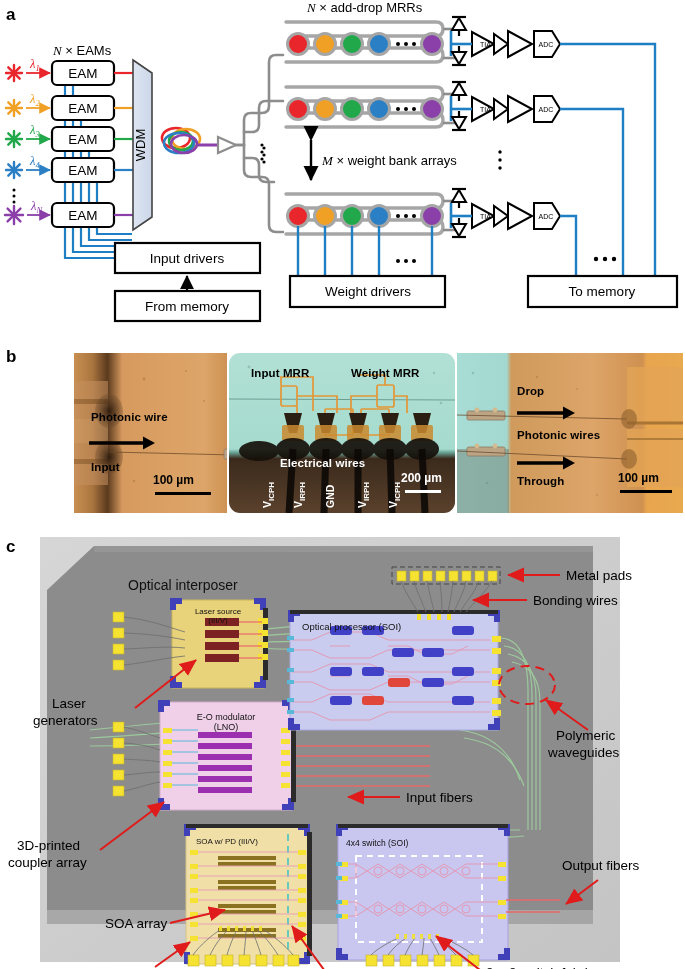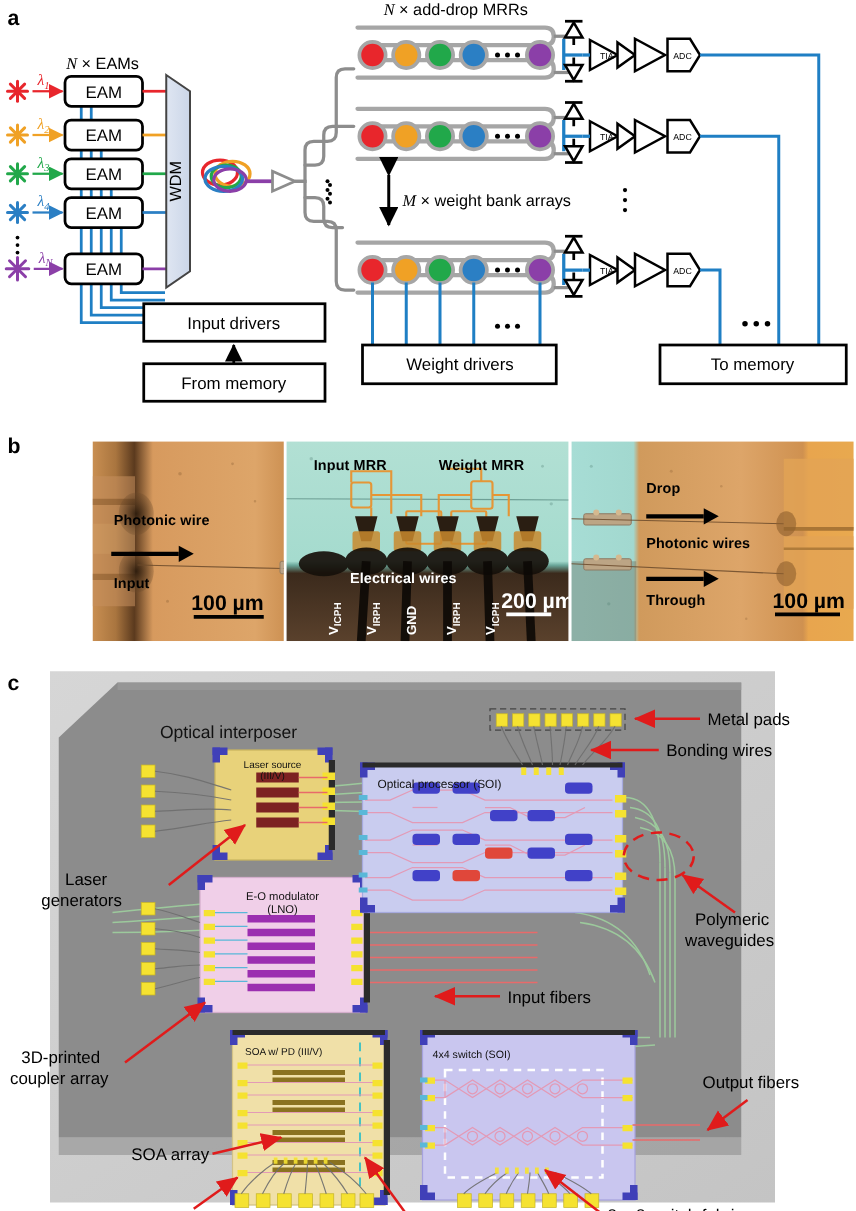--- a/index.html
+++ b/index.html
@@ -29,36 +29,36 @@
   #panel-a { position: absolute; left: 0; top: 0; width: 685px; height: 330px; }
 
   
   #panel-b { position: absolute; left: 0; top: 330px; width: 685px; height: 200px; }
   .micro {
     position: absolute;
     overflow: hidden;
     top: 23px; height: 160px;
   }
   #micro-left  { left: 41px;  width: 186px; padding-left: 33px; }
-  #micro-mid   { left: 229px; width: 226px; }
+  #micro-mid   { left: 229px; width: 226px; border-radius: 11px; }
   #micro-right { left: 457px; width: 255px; }
 
   .mlabel {
     position: absolute;
     font-weight: bold;
     font-size: 11.5px;
     color: #000;
     white-space: nowrap;
     letter-spacing: .1px;
   }
   .mlabel.white { color: #fff; }
   .scalebar-txt {
     position: absolute;
     font-weight: bold;
-    font-size: 17px;
+    font-size: 12px;
     white-space: nowrap;
   }
   .scalebar-line { position: absolute; height: 3px; }
   .vlabel {
     position: absolute;
     font-weight: bold;
     font-size: 10.5px;
     color: #fff;
     white-space: nowrap;
     transform: rotate(-90deg);

